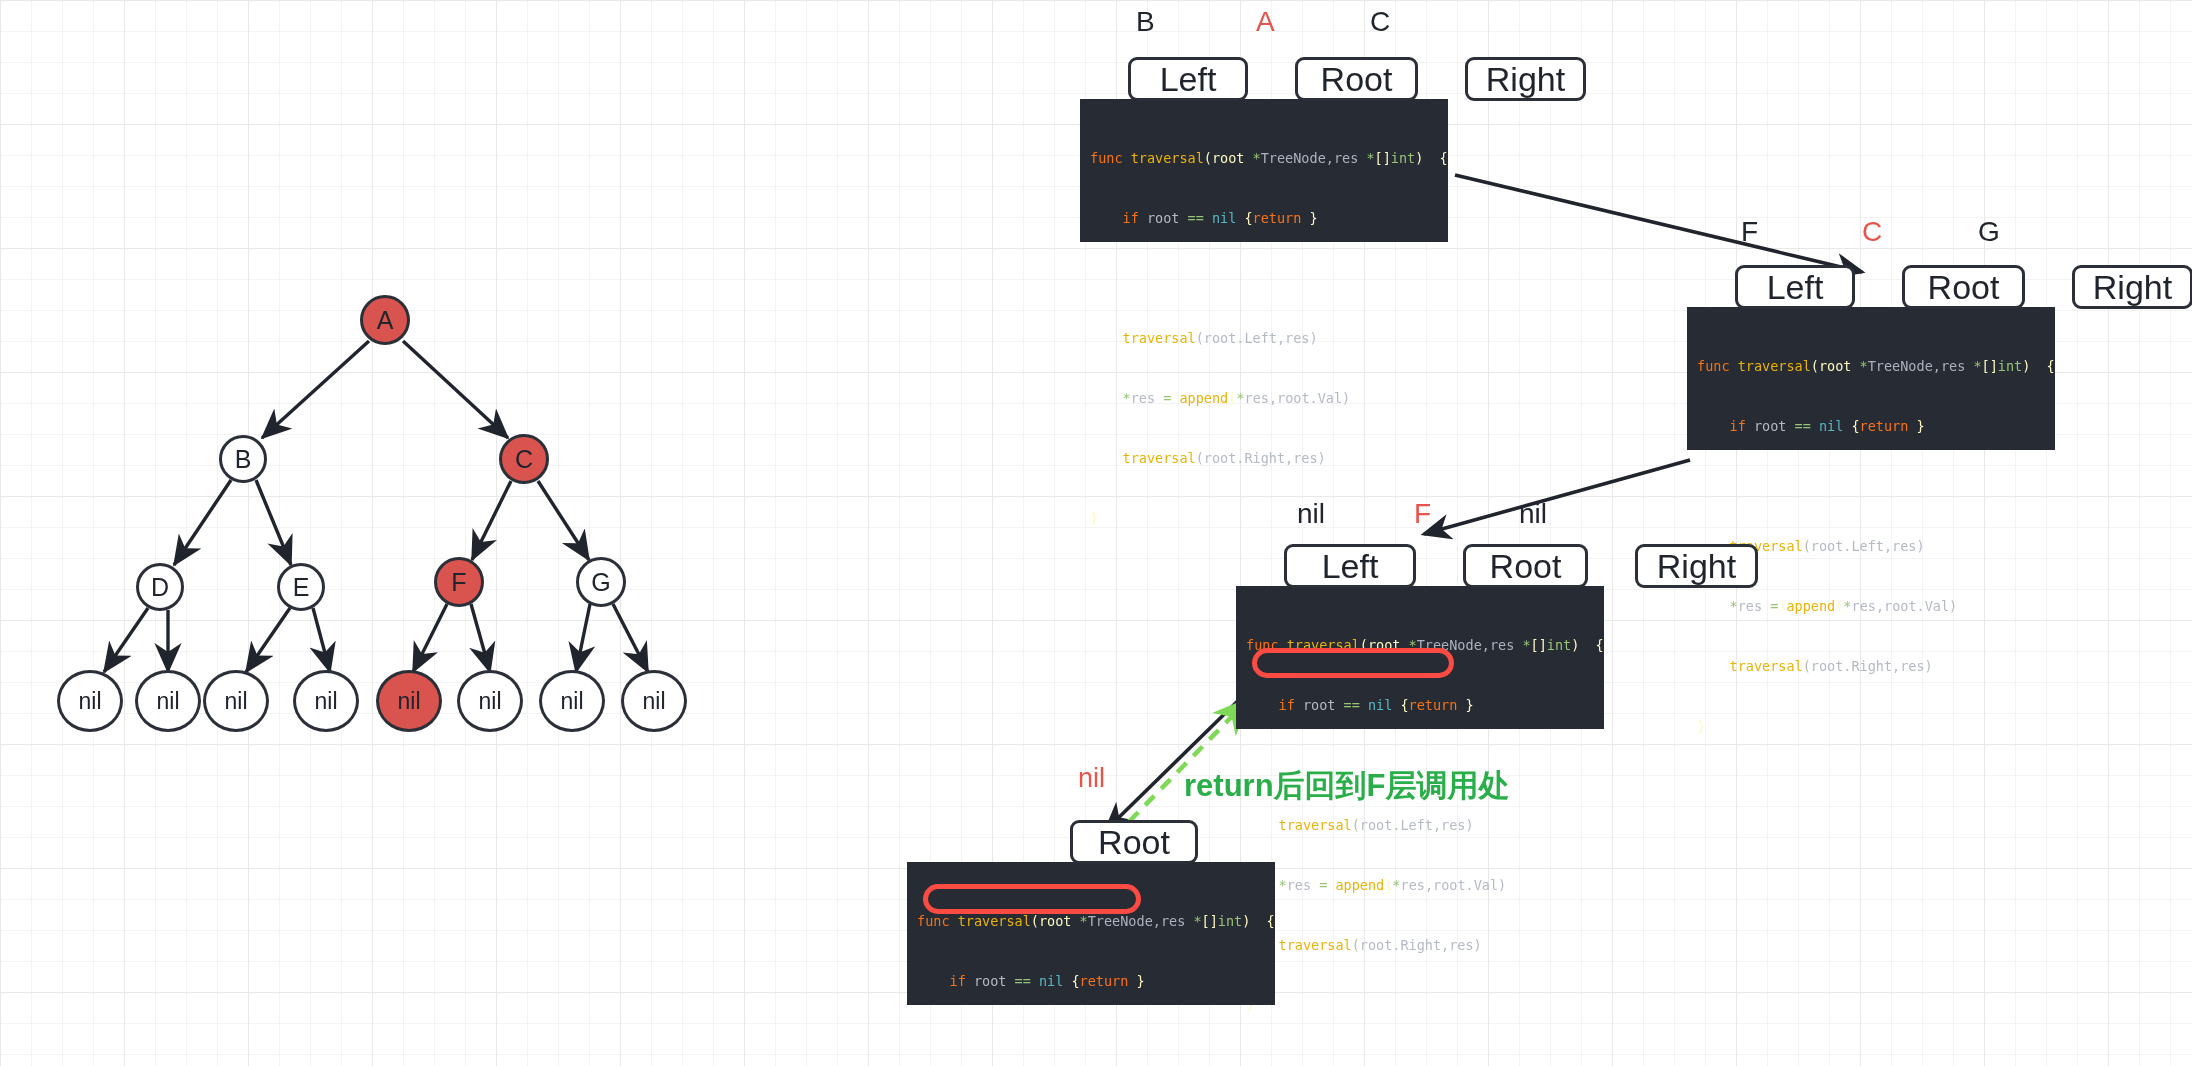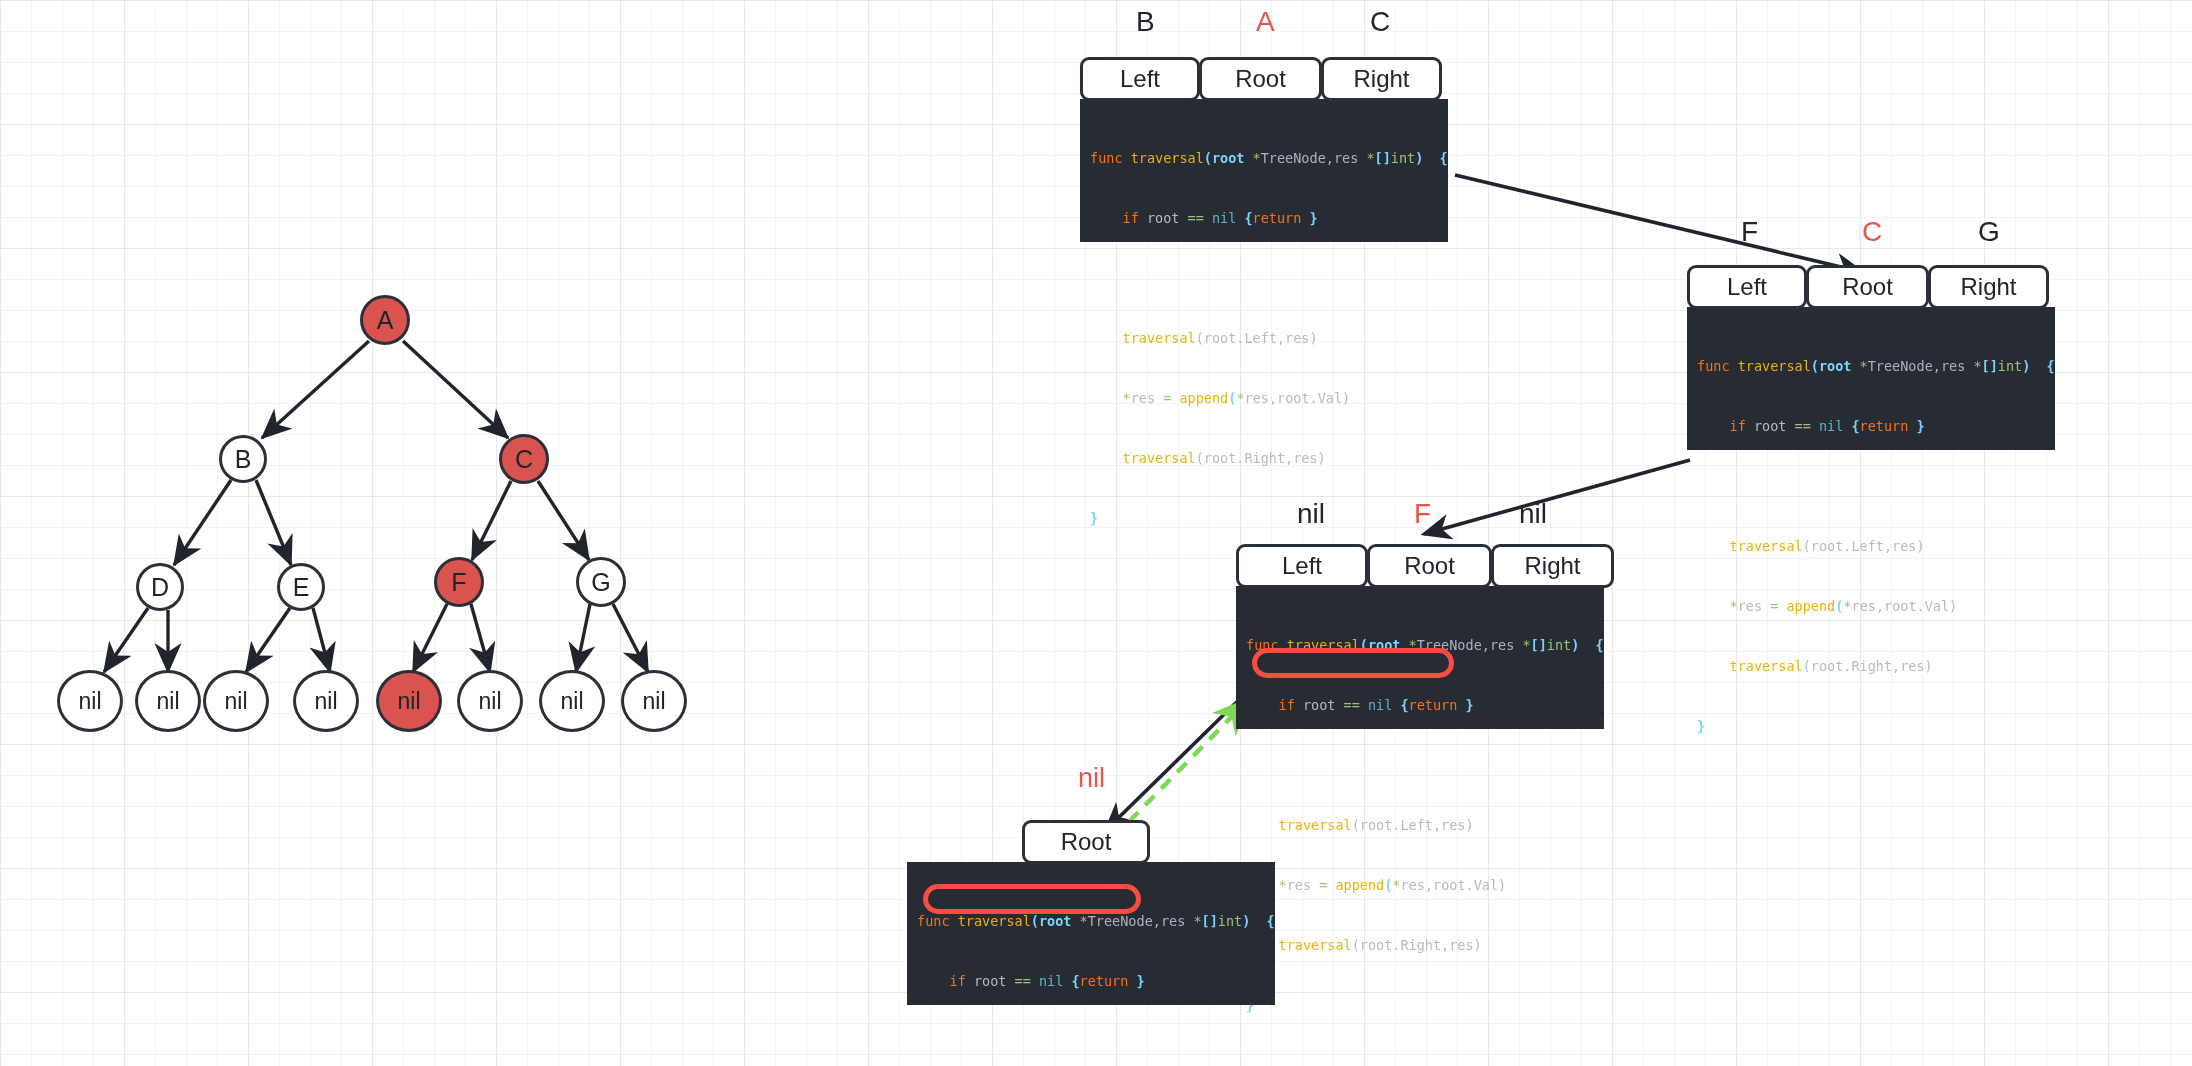--- a/index.html
+++ b/index.html
@@ -60,43 +60,44 @@
     z-index: 6;
   }
   .slot {
     border: 3px solid #2b2f38;
     border-radius: 9px;
     background: #ffffff;
     color: #20242c;
     display: flex;
     align-items: center;
     justify-content: center;
-    font-size: 24px;
+    font-size: 34px;
     height: 44px;
     margin-right: -1px;
     padding: 0 24px;
     font-family: "Liberation Sans", "DejaVu Sans", sans-serif;
+    margin-left: 48px;
   }
   .code {
     background: #282c34;
     background: #272b33;
     font-family: "DejaVu Sans Mono", "Liberation Mono", monospace;
     white-space: pre;
     position: relative;
     z-index: 5;
   }
   .code .ln { display: block; }
 
   
   .k  { color: #f97316; }   
   .fn { color: #eab308; }   
   .ty { color: #abb2bf; }   
   .gr { color: #98c379; }   
   .nl { color: #56b6c2; }   
-  .pn { color: #7dd3fc; font-weight: bold; }   
+  .pn { color: #fef9c3; }   
   .pl { color: #b4bac4; }   
 
   
   .pill {
     position: absolute;
     border: 5px solid #fb4b42;
     border-radius: 22px;
     pointer-events: none;
     z-index: 7;
   }
@@ -262,14 +263,15 @@
       <span class="ln">&nbsp;</span>
       
       
       
       
     </div>
     <div class="pill" style="left:-99px; top:64px; width:218px; height:30px;"></div>
   </div>
 
   <div class="lbl red" style="left:1078px; top:765px; font-size:27px;">nil</div>
+  <div class="lbl green" style="left:1184px; top:770px; font-size:31px;">return后回到F层调用处</div>
 
 </div>
 
 </body></html>

